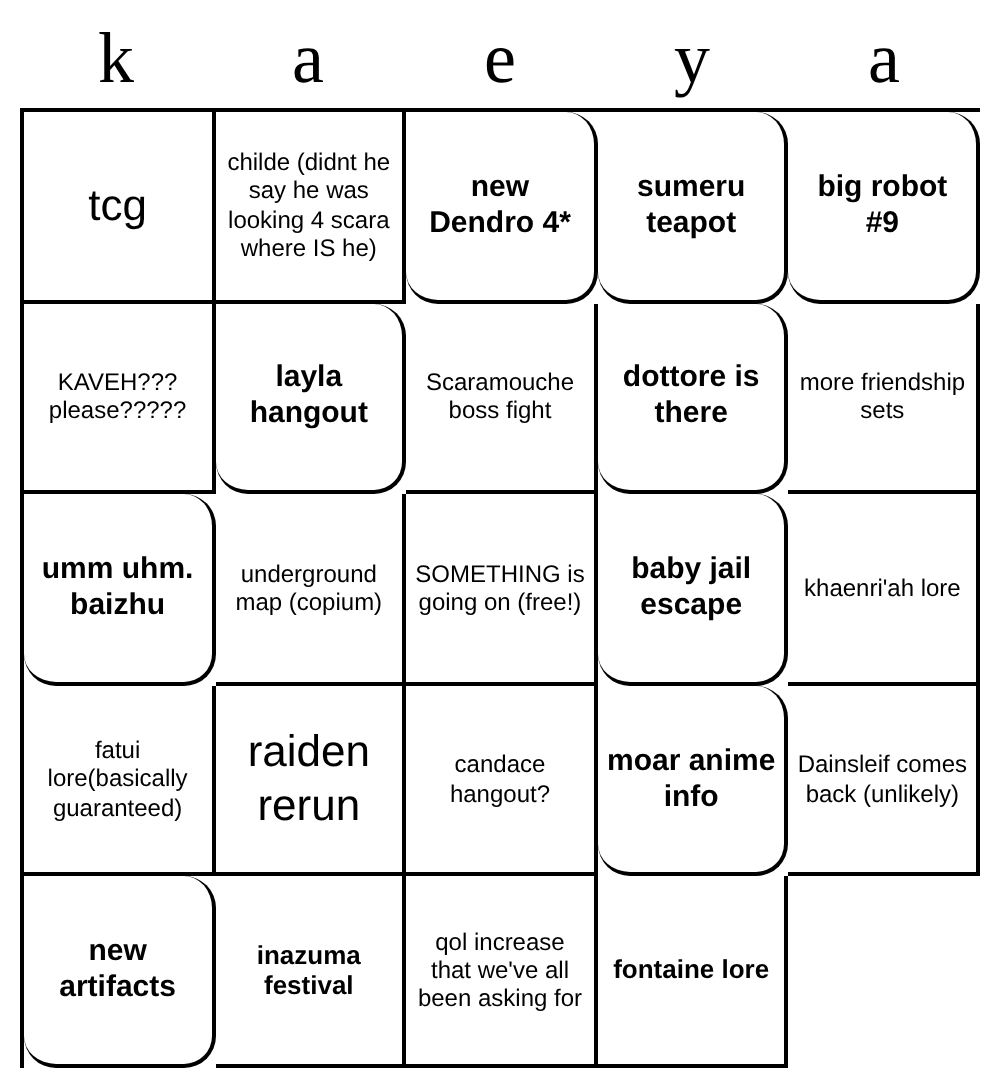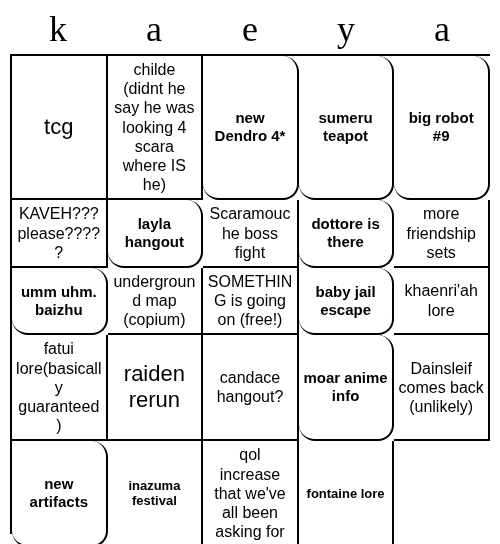--- a/index.html
+++ b/index.html
@@ -56,21 +56,21 @@
     .bingo-cell.medium {
       font-size: 15px;
       font-weight: bold;
       border-radius: 16px;
     }
     .bingo-cell.medium-sm {
       font-size: 13px;
       font-weight: bold;
     }
     .bingo-cell.small {
-      font-size: 16px;
+      font-size: 12px;
     }
   </style>
 </head>
 <body>
 
 <div class="bingo-header">
 <div class="bingo-header-cell">k</div>
     <div class="bingo-header-cell">a</div>
     <div class="bingo-header-cell">e</div>
     <div class="bingo-header-cell">y</div>

